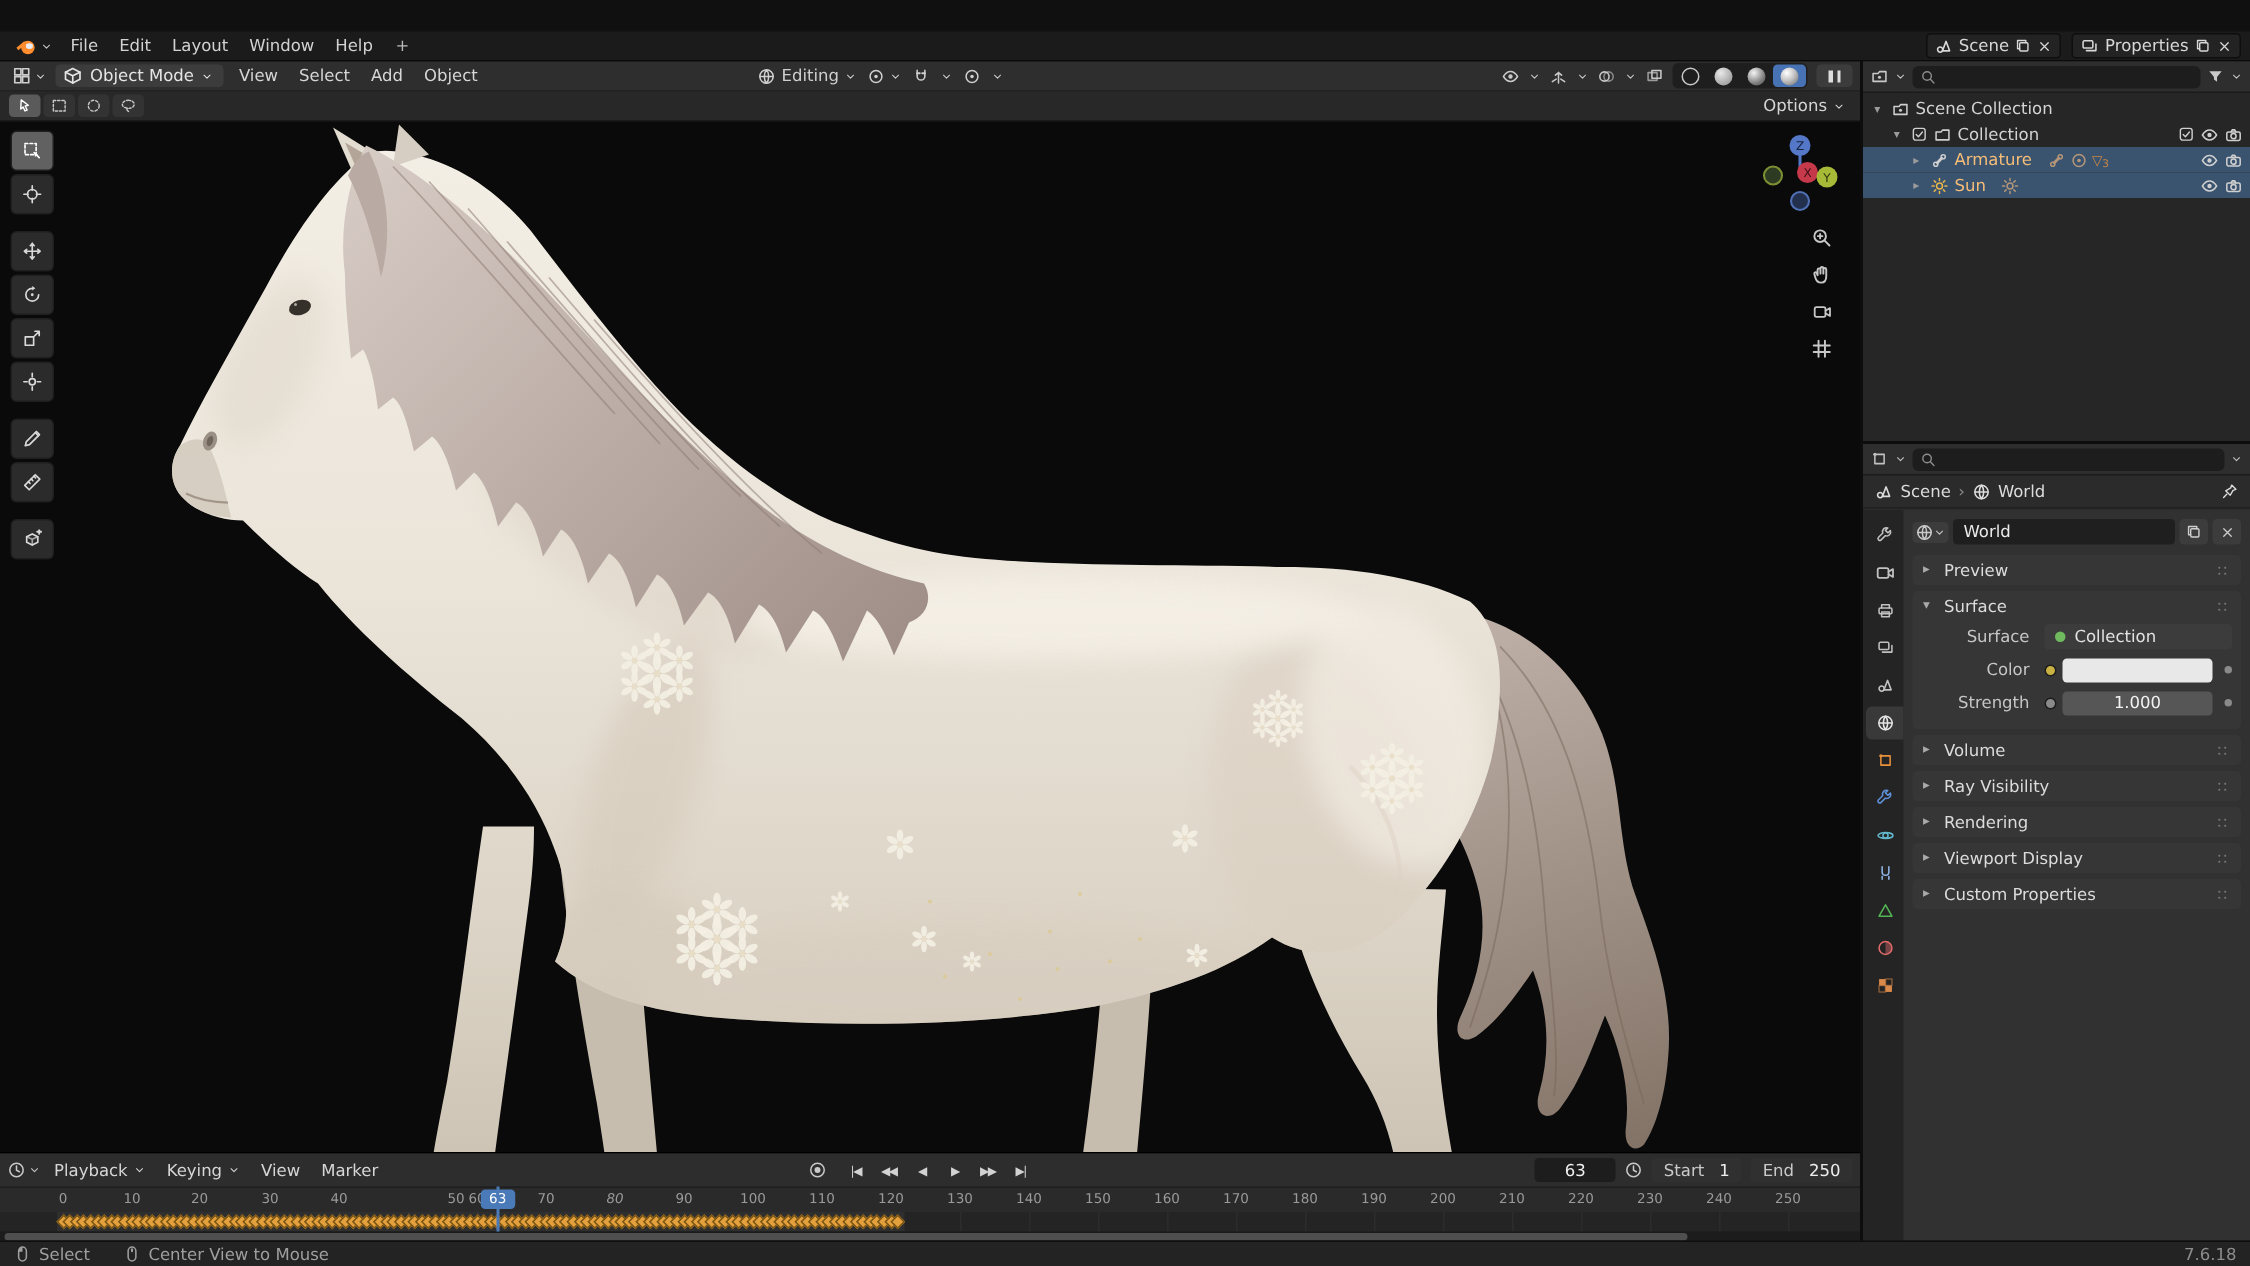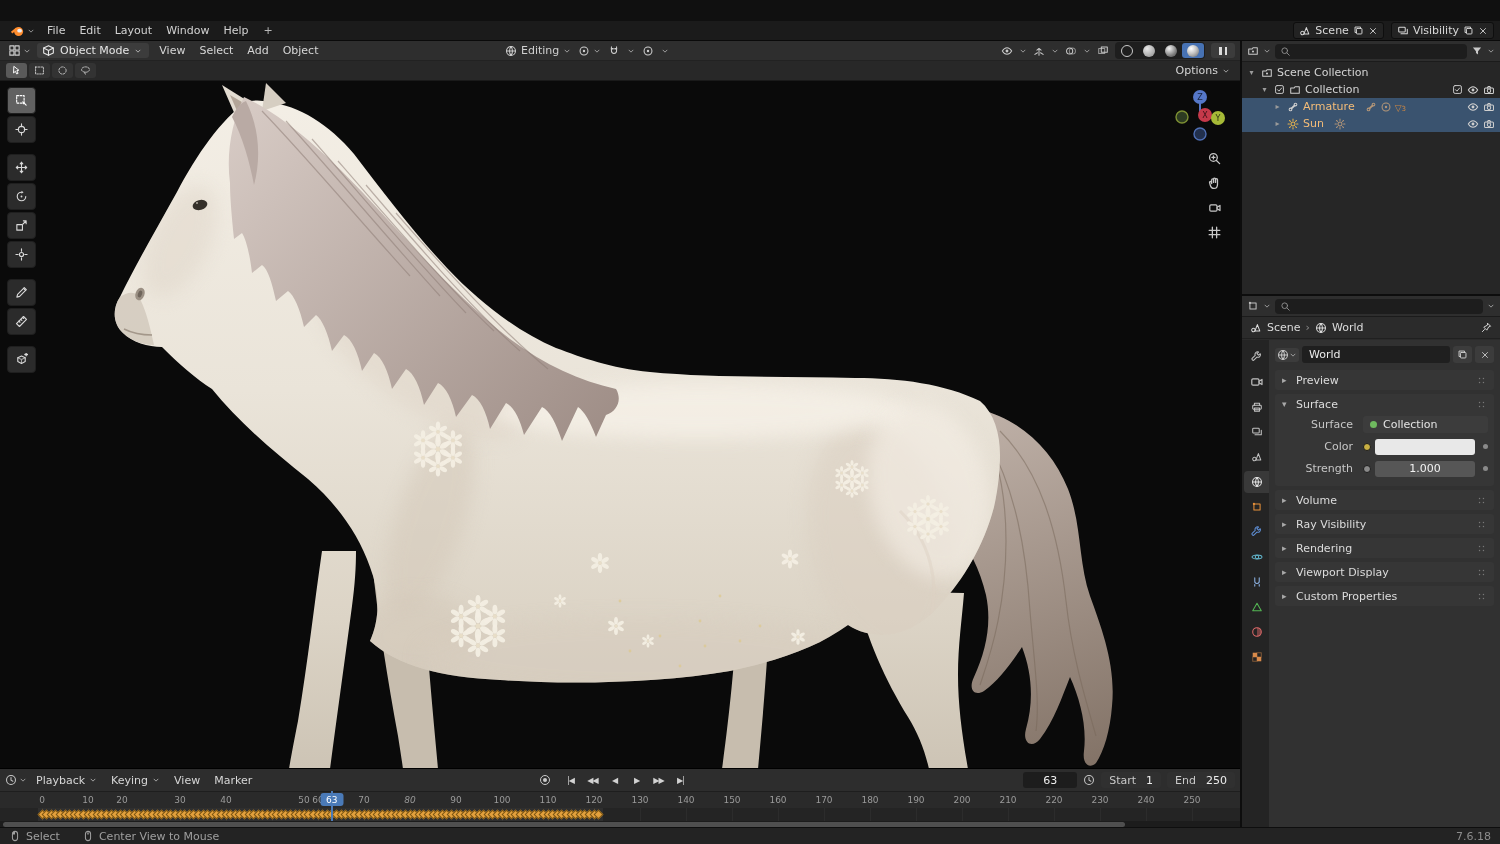--- a/index.html
+++ b/index.html
@@ -180,21 +180,21 @@
           </svg>
         </span>
     </div>
     <div class="topbar-widget">
       <span class="ic">
           <svg width="12" height="12" viewBox="0 0 14 14" fill="none" stroke="currentColor" stroke-width="1.2" stroke-linecap="round" stroke-linejoin="round">
             <rect x="2" y="2.6" width="7.6" height="5.6" rx="1"></rect>
             <path d="M4.6 10.2h7.4V5"></path>
           </svg>
         </span>
-      <span>Visibility</span>
+      <span>Properties</span>
       <span class="ic">
           <svg width="11" height="11" viewBox="0 0 14 14" fill="none" stroke="currentColor" stroke-width="1.2" stroke-linecap="round" stroke-linejoin="round">
             <rect x="4.4" y="4.4" width="7" height="7" rx="1"></rect>
             <path d="M9.6 4.4V2.6H2.6v7h1.8"></path>
           </svg>
         </span>
       <span class="ic">
           <svg width="10" height="10" viewBox="0 0 14 14" fill="none" stroke="currentColor" stroke-width="1.2" stroke-linecap="round" stroke-linejoin="round">
             <path d="m3.5 3.5 7 7M10.5 3.5l-7 7"></path>
           </svg>
@@ -1171,21 +1171,21 @@
         </div>
         <div class="se-field">
           <span>End</span>
           <b>250</b>
         </div>
       </div>
     </div>
     <div class="tl-ruler">
         <span class="tick" style="left: 42px;">0</span>
         <span class="tick" style="left: 88px;">10</span>
-        <span class="tick" style="left: 122px;">20</span>
+        <span class="tick" style="left: 133px;">20</span>
         <span class="tick" style="left: 180px;">30</span>
         <span class="tick" style="left: 226px;">40</span>
         <span class="tick" style="left: 272px; margin-left: 32px;">50</span>
         <span class="tick" style="left: 318px;">60</span>
         <span class="tick" style="left: 364px;">70</span>
         <span class="tick" style="left: 410px; font-style: italic;">80</span>
         <span class="tick" style="left: 456px;">90</span>
         <span class="tick" style="left: 502px;">100</span>
         <span class="tick" style="left: 548px;">110</span>
         <span class="tick" style="left: 594px;">120</span>

